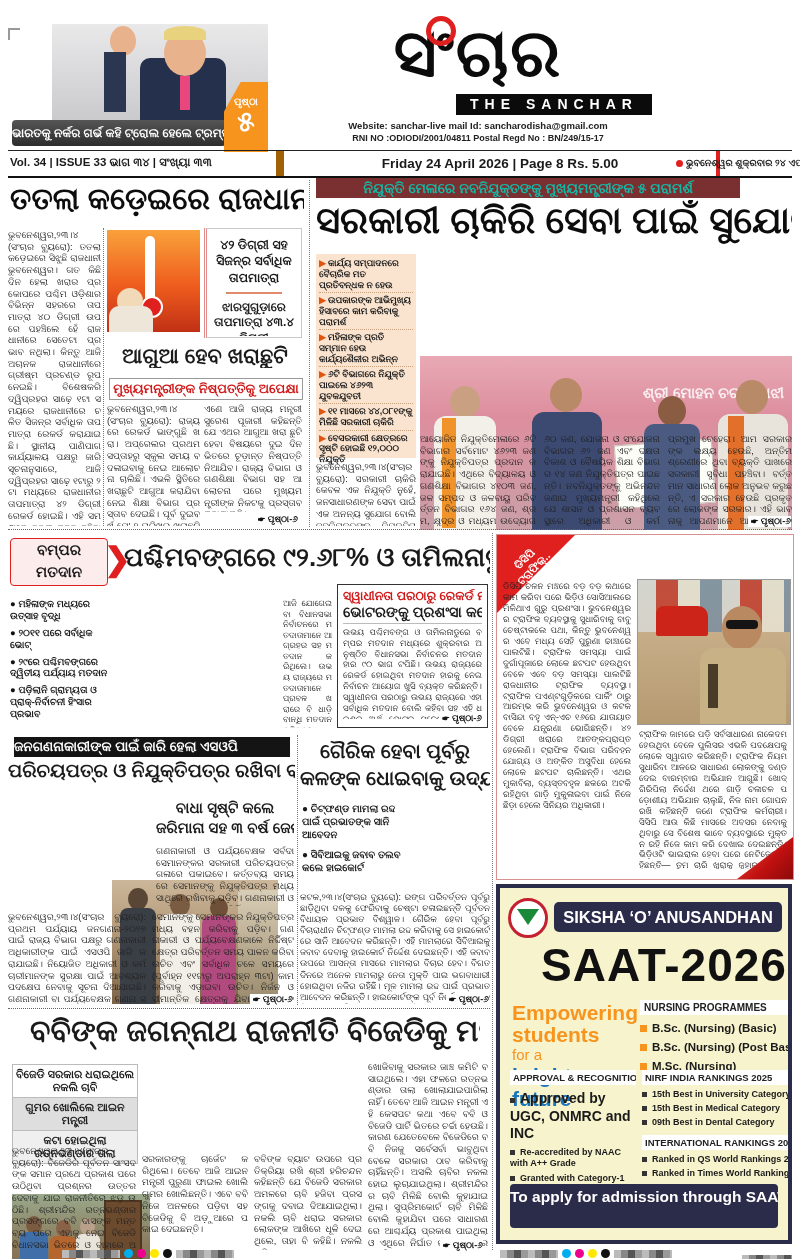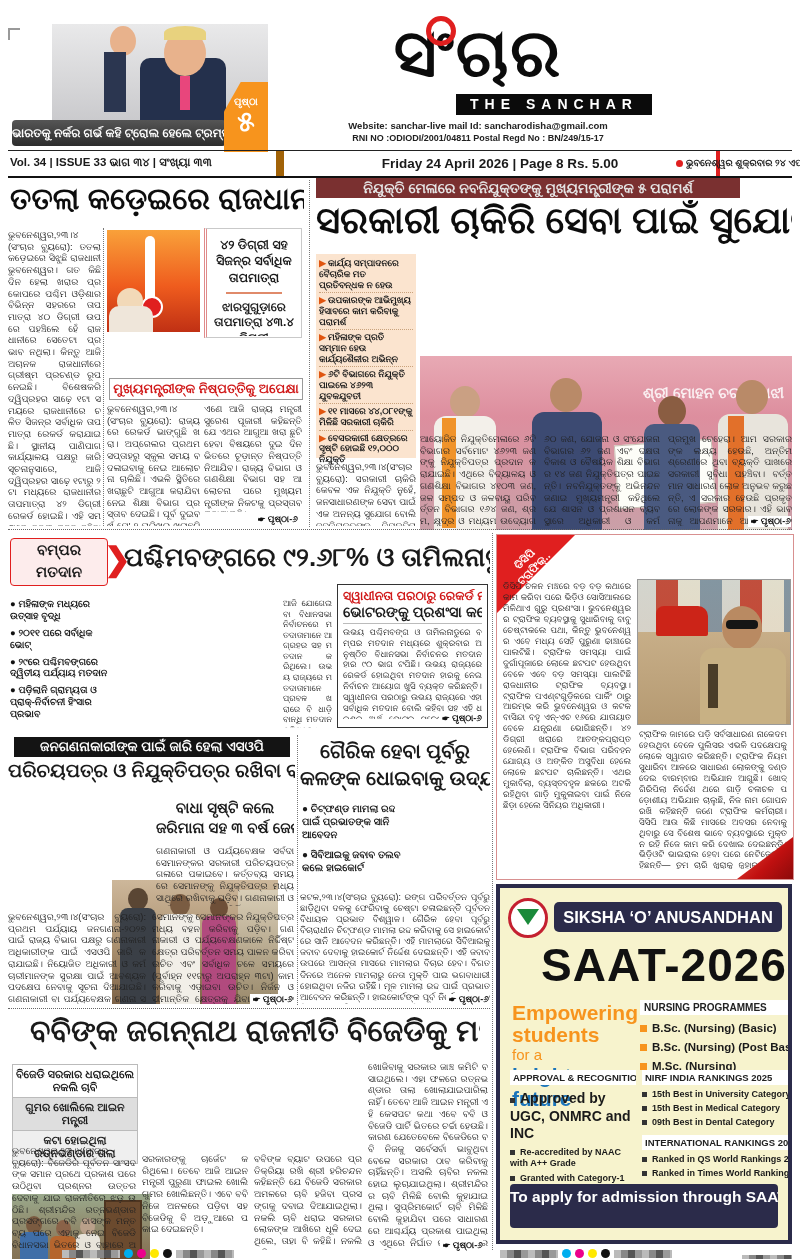--- a/index.html
+++ b/index.html
@@ -7,21 +7,21 @@
         font-family:"Liberation Sans",sans-serif;color:#1a1a1a;}
   .abs{position:absolute;}
   .body-txt{font-size:9.3px;line-height:1.26;text-align:justify;color:#222;
             overflow:hidden;word-break:break-all;}
   .nowrap{white-space:nowrap;overflow:hidden;}
   .dotted-h{border-top:1.5px dotted #666;}
   .dotted-v{border-left:1.5px dotted #777;}
   .marker{font-weight:700;color:#111;font-size:9px;white-space:nowrap;}
   .photo{overflow:hidden;position:relative;}
   .head-circle{position:absolute;border-radius:50%;}
-  .kicker-maroon{background:#7a3030;color:#e5e5e5;font-weight:700;}
+  .kicker-maroon{background:#7a3030;color:#14b8a6;font-weight:700;}
   .peach{background:#fbe4cf;}
   .bullet-arrow{color:#e05510;font-size:9px;margin-right:2px;}
   .sq{display:inline-block;width:7px;height:7px;margin-right:5px;}
   .regbar{height:8px;width:58px;background:repeating-linear-gradient(90deg,#bbb 0 7px,#888 7px 14px,#555 14px 21px,#999 21px 28px);}
   .regdot{width:9px;height:9px;border-radius:50%;display:inline-block;}
 </style>
 </head>
 <body>
 
 <div class="page">
@@ -69,20 +69,21 @@
     <div class="head-circle" style="left:10px;top:58px;width:26px;height:26px;background:#f2d9b8;"></div>
     <div class="abs" style="left:2px;top:76px;width:44px;height:26px;background:#efe6da;border-radius:10px 10px 0 0;"></div>
   </div>
 
   <div class="abs" style="left:204px;top:228px;width:98px;height:110px;border:1px solid #c9c9c9;border-left:3px double #e08a8a;text-align:center;padding-top:8px;box-sizing:border-box;">
     <div style="font-size:12.5px;font-weight:800;line-height:1.3;padding:0 4px;overflow:hidden;max-height:52px;">୪୨ ଡିଗ୍ରୀ ସହ ସିଜନ୍‌ର ସର୍ବାଧିକ ତାପମାତ୍ରା</div>
     <div style="width:60%;margin:6px auto;border-top:2px solid #e08a6a;"></div>
     <div style="font-size:12px;font-weight:800;line-height:1.3;padding:0 4px;overflow:hidden;max-height:36px;">ଝାରସୁଗୁଡ଼ାରେ ତାପମାତ୍ରା ୪୩.୪ ଡିଗ୍ରୀ</div>
   </div>
 
+  <div class="abs nowrap" style="left:107px;top:344px;width:196px;font-size:21px;font-weight:800;text-align:center;">ଆଗୁଆ ହେବ ଖରାଛୁଟି</div>
   <div class="abs nowrap" style="left:109px;top:378px;width:192px;height:20px;border:1px solid #999;color:#d01818;font-size:13px;font-weight:800;text-align:center;line-height:20px;">ମୁଖ୍ୟମନ୍ତ୍ରୀଙ୍କ ନିଷ୍ପତ୍ତିକୁ ଅପେକ୍ଷା</div>
   <div class="abs body-txt" style="left:107px;top:404px;width:93px;height:122px;">ଭୁବନେଶ୍ୱର,୨୩।୪(ସଂଚାର ବ୍ୟୁରୋ): ରାଜ୍ୟରେ ରେକର୍ଡ ଭାଙ୍ଗୁଛି ଖରା। ଅପ୍ରେଲର ପ୍ରଥମ ସପ୍ତାହରୁ ସ୍କୁଲ ସମୟ ବଦଳାଇବାକୁ ନେଇ ଆଲୋଚନା ଚାଲିଛି। ଏଭଳି ସ୍ଥିତିରେ ଖରାଛୁଟି ଆଗୁଆ କରାଯିବା ନେଇ ଶିକ୍ଷା ବିଭାଗ ପ୍ରସ୍ତାବ ଦେଇଛି। ପୂର୍ବ ଦୁଇବର୍ଷ ମେ' ୨ ତାରିଖରୁ ଖରାଛୁଟି ହେବ ବୋଲି ସରକାର ଘୋଷଣା କରିଥିଲେ।</div>
   <div class="abs body-txt" style="left:204px;top:404px;width:98px;height:108px;">ଏଣେ ଆଜି ରାଜ୍ୟ ମନ୍ତ୍ରୀ ସୁରେଶ ପୂଜାରୀ କହିଛନ୍ତି ଯେ ଏଥର ଆଗୁଆ ଖରା ଛୁଟି ହେବା ବିଷୟରେ ଦୁଇ ଦିନ ଭିତରେ ଚୂଡ଼ାନ୍ତ ନିଷ୍ପତ୍ତି ନିଆଯିବ। ରାଜ୍ୟ ବିଭାଗ ଓ ଗଣଶିକ୍ଷା ବିଭାଗ ସହ ଆଲୋଚନା ପରେ ମୁଖ୍ୟମନ୍ତ୍ରୀଙ୍କ ନିକଟକୁ ପ୍ରସ୍ତାବ ପଠାଯାଇଛି।</div>
   <div class="abs marker" style="left:258px;top:514px;">☛ <span>ପୃଷ୍ଠା-୬</span></div>
 
   <div class="abs dotted-v" style="left:309px;top:180px;height:347px;"></div>
 
   <div class="abs kicker-maroon nowrap" style="left:316px;top:178px;width:424px;height:20px;font-size:14px;line-height:20px;text-align:center;">ନିଯୁକ୍ତି ମେଳାରେ ନବନିଯୁକ୍ତଙ୍କୁ ମୁଖ୍ୟମନ୍ତ୍ରୀଙ୍କ ୫ ପରାମର୍ଶ</div>
   <div class="abs nowrap" style="left:316px;top:200px;width:476px;height:50px;font-size:37px;font-weight:800;color:#0c0c0c;">ସରକାରୀ ଚାକିରି ସେବା ପାଇଁ ସୁଯୋଗ</div>
 
@@ -167,21 +168,21 @@
       <div class="abs" style="left:88px;top:40px;width:32px;height:9px;background:#151515;border-radius:4px;"></div>
       <div class="abs" style="left:62px;top:68px;width:86px;height:76px;background:#c8b184;border-radius:14px 14px 0 0;"></div>
       <div class="abs" style="left:70px;top:84px;width:10px;height:44px;background:#4a3d28;"></div>
     </div>
 
     <div class="abs body-txt" style="left:6px;top:46px;width:128px;height:288px;font-size:8.7px;">ଡିସିପି ଚଳନ ମଞ୍ଚରେ ବଡ଼ ବଡ଼ କଥାରେ କାମ କରିବା ପରେ ଭିଡ଼ିଓ ସୋସିଆଲରେ ମିଳିଥାଏ ଗୁରୁ ପ୍ରଶଂସା। ଭୁବନେଶ୍ୱରର ଟ୍ରାଫିକ ବ୍ୟବସ୍ଥାକୁ ସୁଧାରିବାକୁ ବାବୁ ଚେଷ୍ଟାକଲେ ପଥା, କିନ୍ତୁ ଭୁବନେଶ୍ୱର ଏବେ ମଧ୍ୟ ସେହି ପୁରୁଣା ଢାଞ୍ଚାରେ ପାଲଟିଛି। ଟ୍ରାଫିକ ସମସ୍ୟା ପାଇଁ ଦୁର୍ଗାପୂଜାରେ ଲୋକେ ଛଟପଟ ହେଉଥିବା ବେଳେ ଏବେ ବଡ଼ ସମସ୍ୟା ପାଲଟିଛି ରାଜଧାନୀର ଟ୍ରାଫିକ ବ୍ୟବସ୍ଥା। ଟ୍ରାଫିକ ପଏଣ୍ଟଗୁଡ଼ିକରେ ପାର୍କିଂ ଠାରୁ ଆରମ୍ଭ କରି ଭୁବନେଶ୍ୱର ଓ କଟକ ବାସିନ୍ଦା ବହୁ ଏନ୍-ଏଚ ୧୬ରେ ଯାତାୟାତ ବେଳେ ଯନ୍ତ୍ରଣା ଭୋଗିଛନ୍ତି। ୪୨ ଡିଗ୍ରୀ ଖରାରେ ଆତଙ୍କପ୍ରାପ୍ତ ହେଲେଣି। ଟ୍ରାଫିକ ବିଭାଗ ପରିବହନଯୋଗ୍ୟ ଓ ଅଙ୍କିତ ଅସୁବିଧା ହେଲେ ଲୋକେ ଛଟପଟ ଚାଲିଛନ୍ତି। ଏଥର ମୁକାବିଲା, ବ୍ୟସ୍ତବହୁଳ ଛକରେ ଅଟକି ରହିଥିବା ଗାଡ଼ି ମୁକୁଳାଇବା ପାଇଁ ନିଜେ ଛିଡ଼ା ହେଲେ ସିନିୟର ଅଧିକାରୀ।</div>
     <div class="abs body-txt" style="left:142px;top:194px;width:148px;height:140px;font-size:8.7px;">ଟ୍ରାଫିକ ଜାମରେ ପଡ଼ି ସର୍ବସାଧାରଣ ନାକେଦମ ହେଉଥିବା ବେଳେ ପୁଲିସର ଏଭଳି ପଦକ୍ଷେପକୁ ଲୋକେ ସ୍ୱାଗତ କରିଛନ୍ତି। ଟ୍ରାଫିକ ନିୟମ ସୁଧାରିବା ଆଳରେ ସାଧାରଣ ଲୋକଙ୍କୁ ଦଣ୍ଡ ଦେଇ ବାରମ୍ବାର ଅଭିଯାନ ଆଗୁଛି। ଖୋଦ୍ ଗିରିପିଲା ନିର୍ଦ୍ଦେଶ ଥରେ ଗାଡ଼ି ଚଳାଚଳ ପଡ଼ୋଶୀୟ ଅଭିଯାନ ଚାଲୁଛି, ନିଜ ନାମ ଗୋପନ ରଖି କହିଛନ୍ତି ଜଣେ ଟ୍ରାଫିକ କର୍ମଚାରୀ। ସିସିପି ଆଉ କିଛି ମାସରେ ଅବସର ନେବାକୁ ଥିବାରୁ ସେ ବିଶେଷ ଭାବେ ବ୍ୟବସ୍ଥାରେ ମୁକ୍ତ ନ ରହି ନିଜେ କାମ କରି ଦେଖାଇ ଦେଇଛନ୍ତି। ଭିଡ଼ିଓଟି ଭାଇରାଲ ହେବା ପରେ ନେଟିଜେନ୍ କହିଛନ୍ତି— ତୁମ ଚାରି ଖୁରାକୁ ଜୁହାର। ଏହାକୁ ପ୍ରଶଂସା କରିଛନ୍ତି ସଡ଼କ ସୁରକ୍ଷା ବିଶେଷଜ୍ଞ।</div>
     <div class="abs" style="right:0;bottom:0;width:56px;height:42px;background:linear-gradient(135deg,#f05040 0%,#c01010 60%,#8c0a0a 100%);clip-path:polygon(100% 0,100% 100%,0 100%);"></div>
   </div>
 
-  <div class="abs nowrap" style="left:14px;top:737px;width:276px;height:20px;background:#141414;color:#fff;font-weight:700;font-size:13.5px;line-height:20px;text-align:center;">ଜନଗଣନାକାରୀଙ୍କ ପାଇଁ ଜାରି ହେଲା ଏସଓପି</div>
+  <div class="abs nowrap" style="left:14px;top:737px;width:276px;height:20px;background:#141414;color:#fff;font-weight:700;font-size:13.5px;line-height:20px;">ଜନଗଣନାକାରୀଙ୍କ ପାଇଁ ଜାରି ହେଲା ଏସଓପି</div>
   <div class="abs nowrap" style="left:8px;top:760px;width:287px;height:30px;font-size:19px;font-weight:800;">ପରିଚୟପତ୍ର ଓ ନିଯୁକ୍ତିପତ୍ର ରଖିବା ବାଧ୍ୟତାମୂଳକ</div>
 
   <div class="photo abs" style="left:12px;top:794px;width:138px;height:112px;background:linear-gradient(180deg,#9aa98c 0%,#8a7a5c 45%,#6e5a40 100%);">
     <div class="abs" style="left:92px;top:6px;width:34px;height:106px;background:#6b4a2e;border:2px solid #4e3520;"></div>
     <div class="head-circle" style="left:14px;top:22px;width:16px;height:18px;background:#7a5a40;"></div>
     <div class="abs" style="left:8px;top:38px;width:28px;height:74px;background:#3f6ea8;border-radius:6px 6px 0 0;"></div>
     <div class="head-circle" style="left:44px;top:26px;width:15px;height:17px;background:#8a6248;"></div>
     <div class="abs" style="left:38px;top:42px;width:26px;height:70px;background:#b5652e;border-radius:6px 6px 0 0;"></div>
     <div class="head-circle" style="left:68px;top:24px;width:15px;height:17px;background:#b9a08a;"></div>
     <div class="abs" style="left:64px;top:40px;width:24px;height:72px;background:#e8e4da;border-radius:6px 6px 0 0;"></div>

